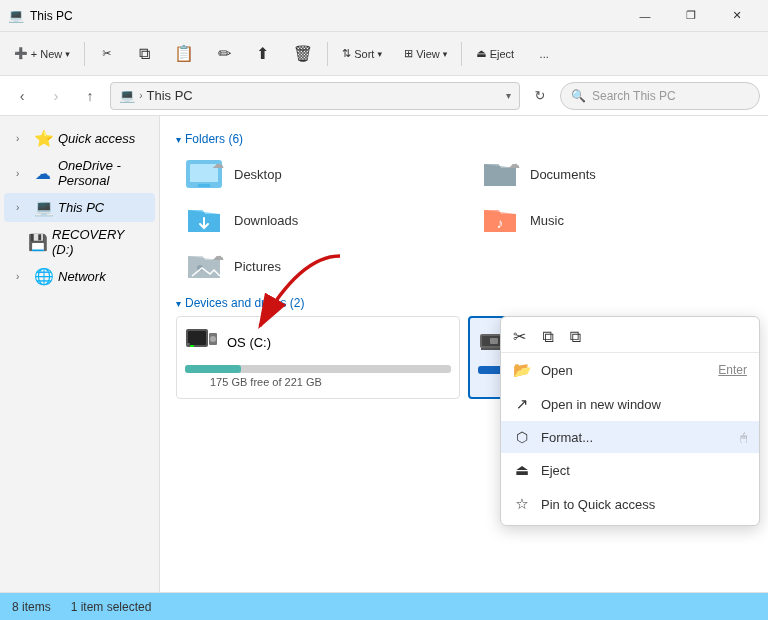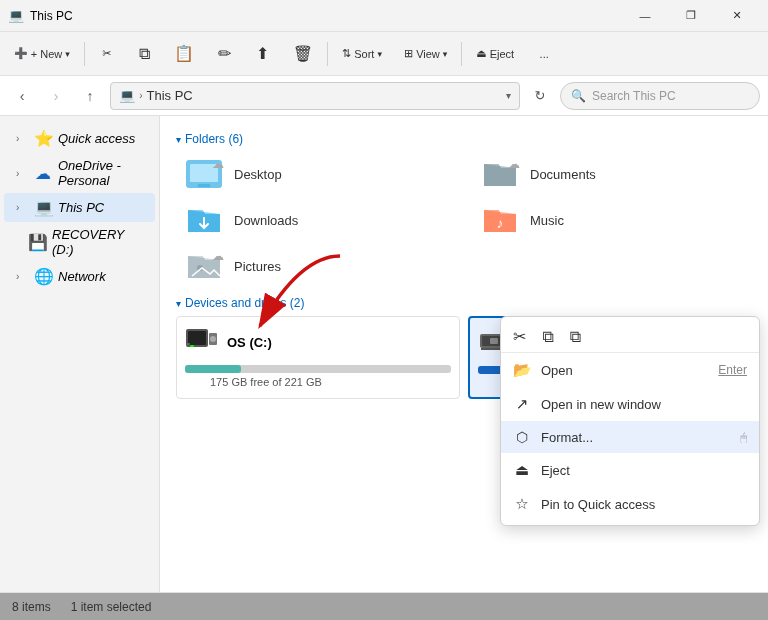--- a/index.html
+++ b/index.html
@@ -151,29 +151,29 @@
       margin-top: 4px;
     }
     .drive-item {
       border: 1px solid #e0e0e0; border-radius: 4px;
       padding: 8px; cursor: pointer;
       position: relative;
     }
     .drive-item.selected { border: 2px solid #0067c0; background: #e8f0fe; }
     .drive-header { display: flex; align-items: center; gap: 8px; margin-bottom: 6px; }
     .drive-icon-img { font-size: 22px; }
-    .drive-label { font-size: 13px; font-weight: 700; }
+    .drive-label { font-size: 13px; font-weight: 400; }
     .drive-bar-bg { height: 8px; background: #d0d0d0; border-radius: 3px; }
     .drive-bar-fill { height: 8px; border-radius: 3px; }
     .drive-info { font-size: 11px; color: #555; margin-top: 3px; margin-left: 25px; }
 
     
     .status-bar {
       height: 28px;
-      background: #a3a3a3;
+      background: #7dd3fc;
       border-top: 1px solid #e0e0e0;
       display: flex; align-items: center;
       padding: 0 12px; gap: 20px;
       font-size: 12px; color: #333;
     }
 
     
     .context-menu {
       position: absolute;
       right: 8px;

